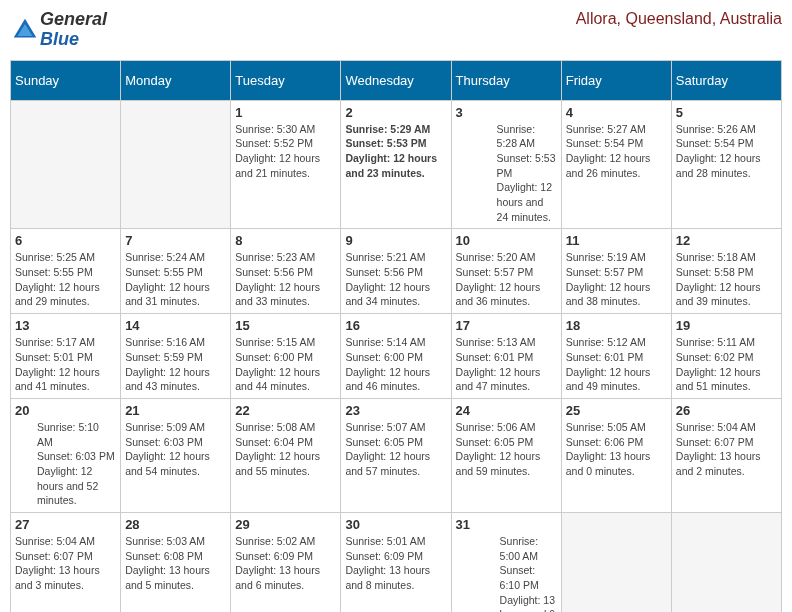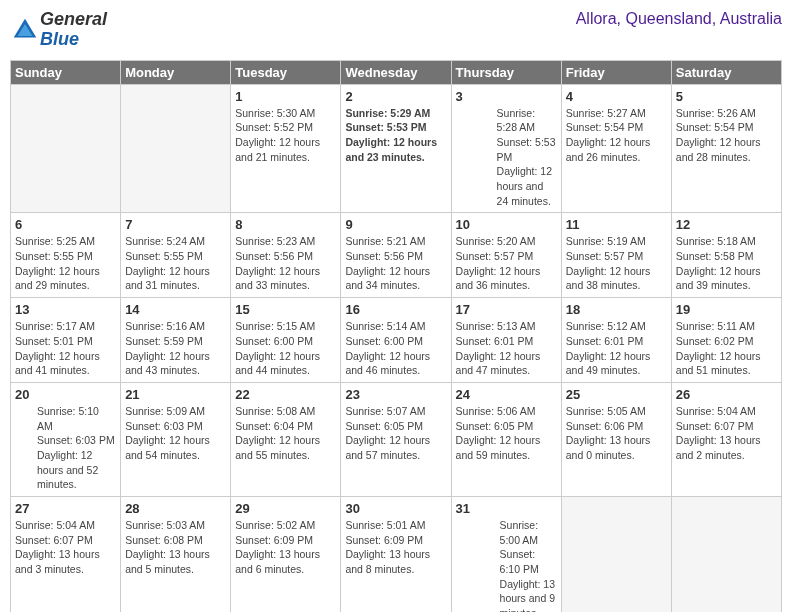--- a/index.html
+++ b/index.html
@@ -35,34 +35,34 @@
     .title-block {
       text-align: right;
     }
     .month-title {
       font-size: 36px;
       font-weight: bold;
       color: #333;
     }
     .location {
       font-size: 16px;
-      color: #4c1d95;
+      color: #7f1d1d;
     }
     .calendar {
       width: 100%;
       border-collapse: collapse;
       font-size: 11px;
     }
     .calendar th {
-      background-color: #737373;
+      background-color: #0369a1;
       color: #fff;
-      padding: 4px 4px;
+      padding: 12px 4px;
       text-align: left;
       font-size: 13px;
-      font-weight: bold;
+      font-weight: normal;
       border: 1px solid #ccc;
     }
     .calendar td {
       border: 1px solid #ccc;
       vertical-align: top;
       padding: 4px;
       width: calc(100% / 7);
       height: 80px;
       background: #fff;
     }

